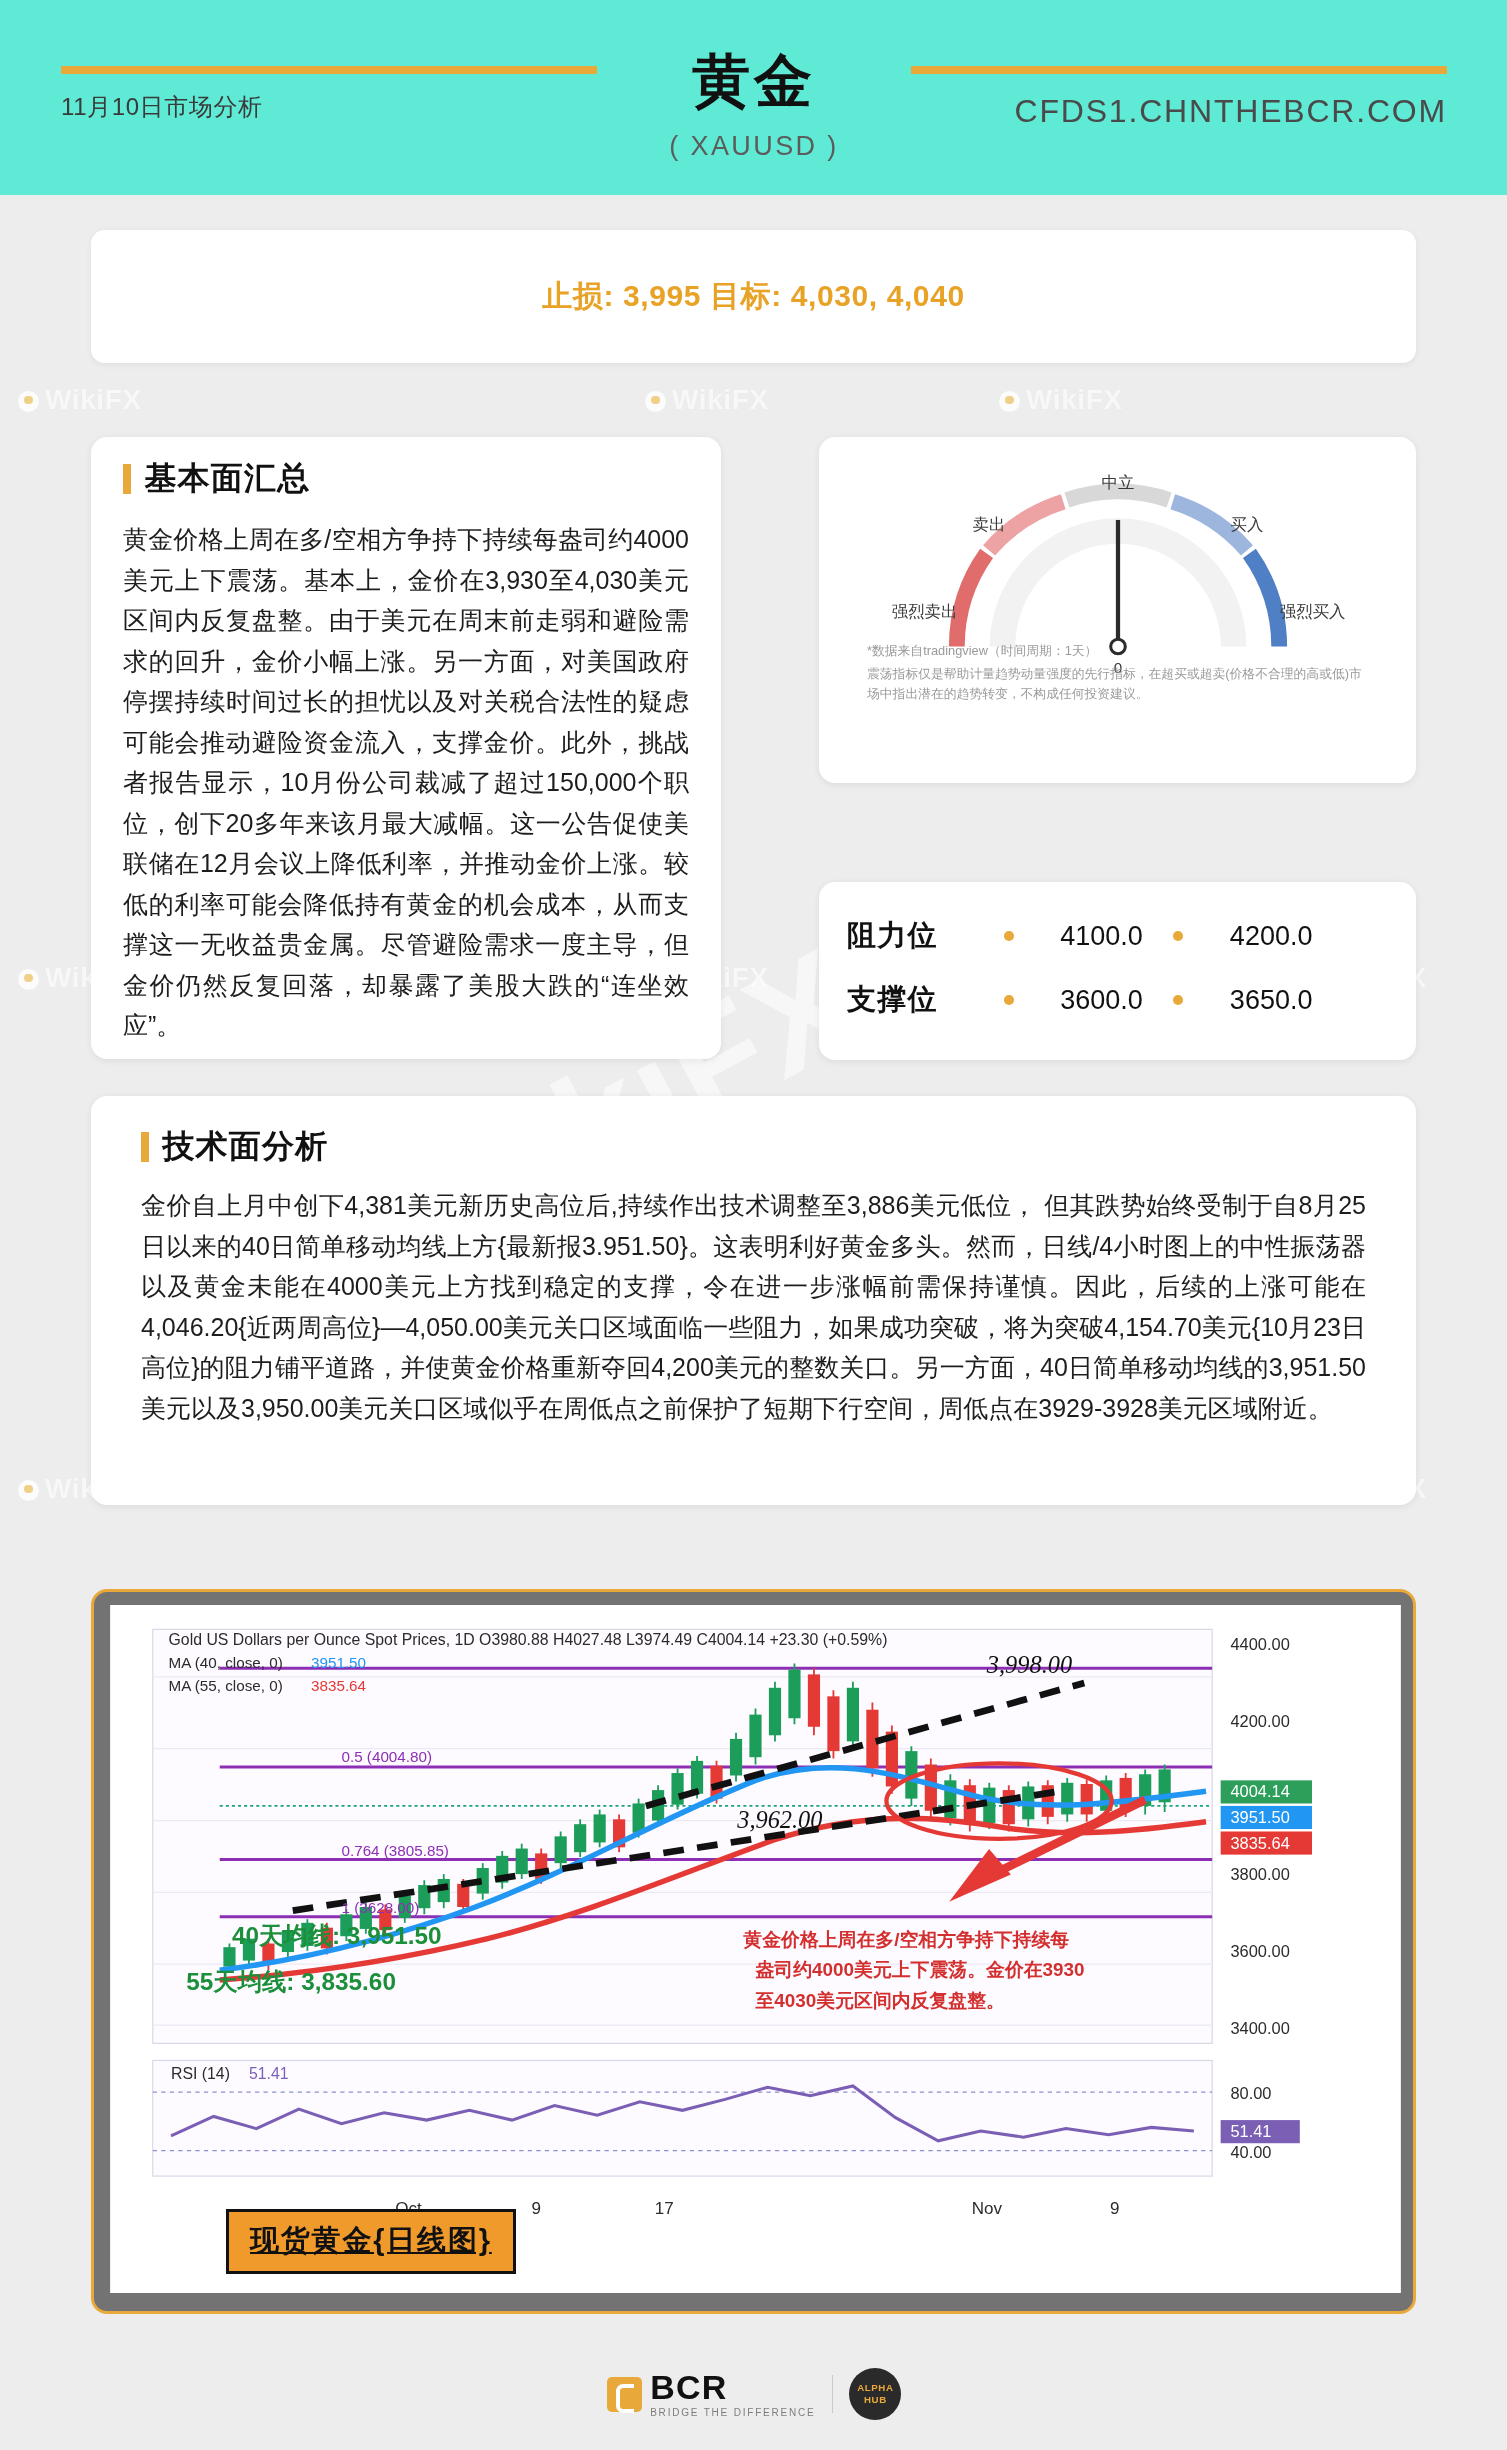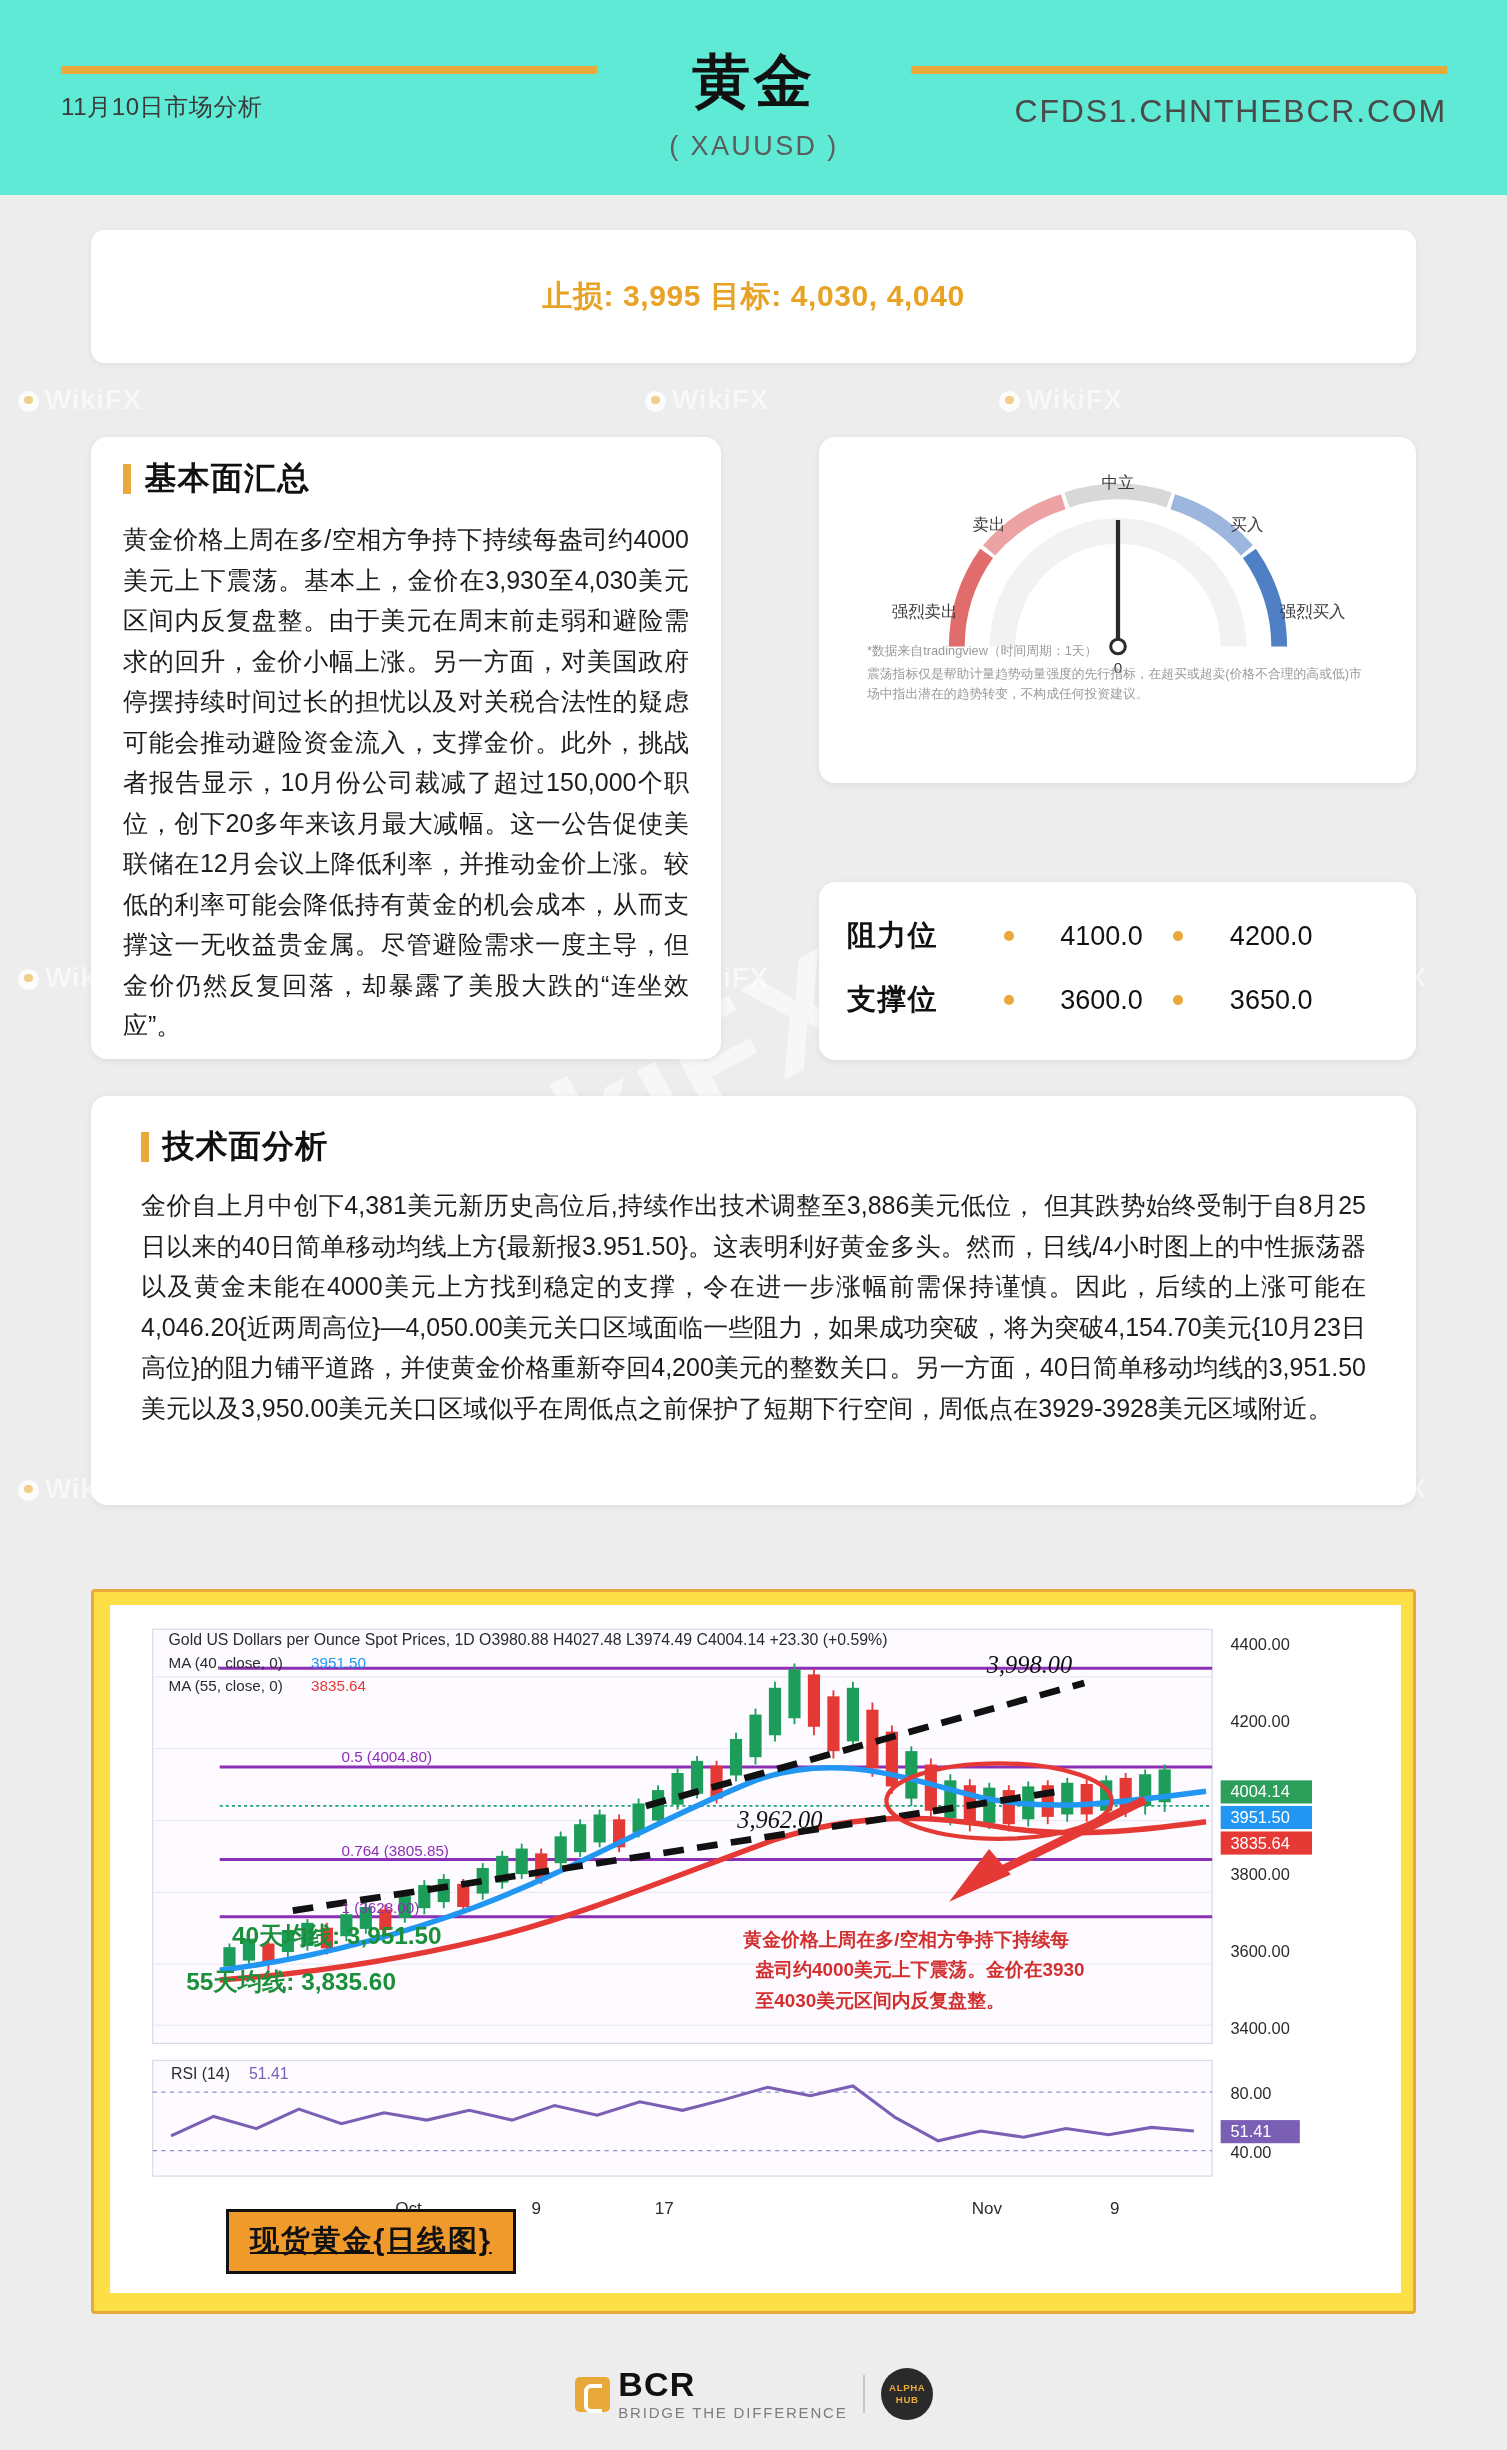--- a/index.html
+++ b/index.html
@@ -242,23 +242,23 @@
     line-height: 1.62;
     color: #1d1d1d;
     text-align: justify;
   }
 
   
   #card-chart {
     position: absolute;
     left: 91px; top: 1589px;
     width: 1325px; height: 725px;
-    background: #fde047;
+    background: #737373;
     border: 3px solid #e9a93a;
-    border-radius: 4px;
+    border-radius: 16px;
     z-index: 10;
     overflow: hidden;
   }
   .chart-inner {
     position: absolute;
     inset: 13.4px 16px 16px 16px;
   }
   .chart-svg { display: block; }
   .chart-badge {
     position: absolute;
@@ -306,21 +306,21 @@
     border-radius: 7.3px 0 0 7.3px;
   }
   .logo-text {
     font-size: 34px;
     font-weight: bold;
     color: #111;
     letter-spacing: 1.2px;
     line-height: 1;
   }
   .logo-sub {
-    font-size: 15px;
+    font-size: 10px;
     color: #7d7d7d;
     letter-spacing: 1.8px;
     margin-top: 3px;
   }
   .logo-div {
     width: 1.8px;
     height: 38px;
     background: #c9c9c9;
     margin: 0 16px;
   }

